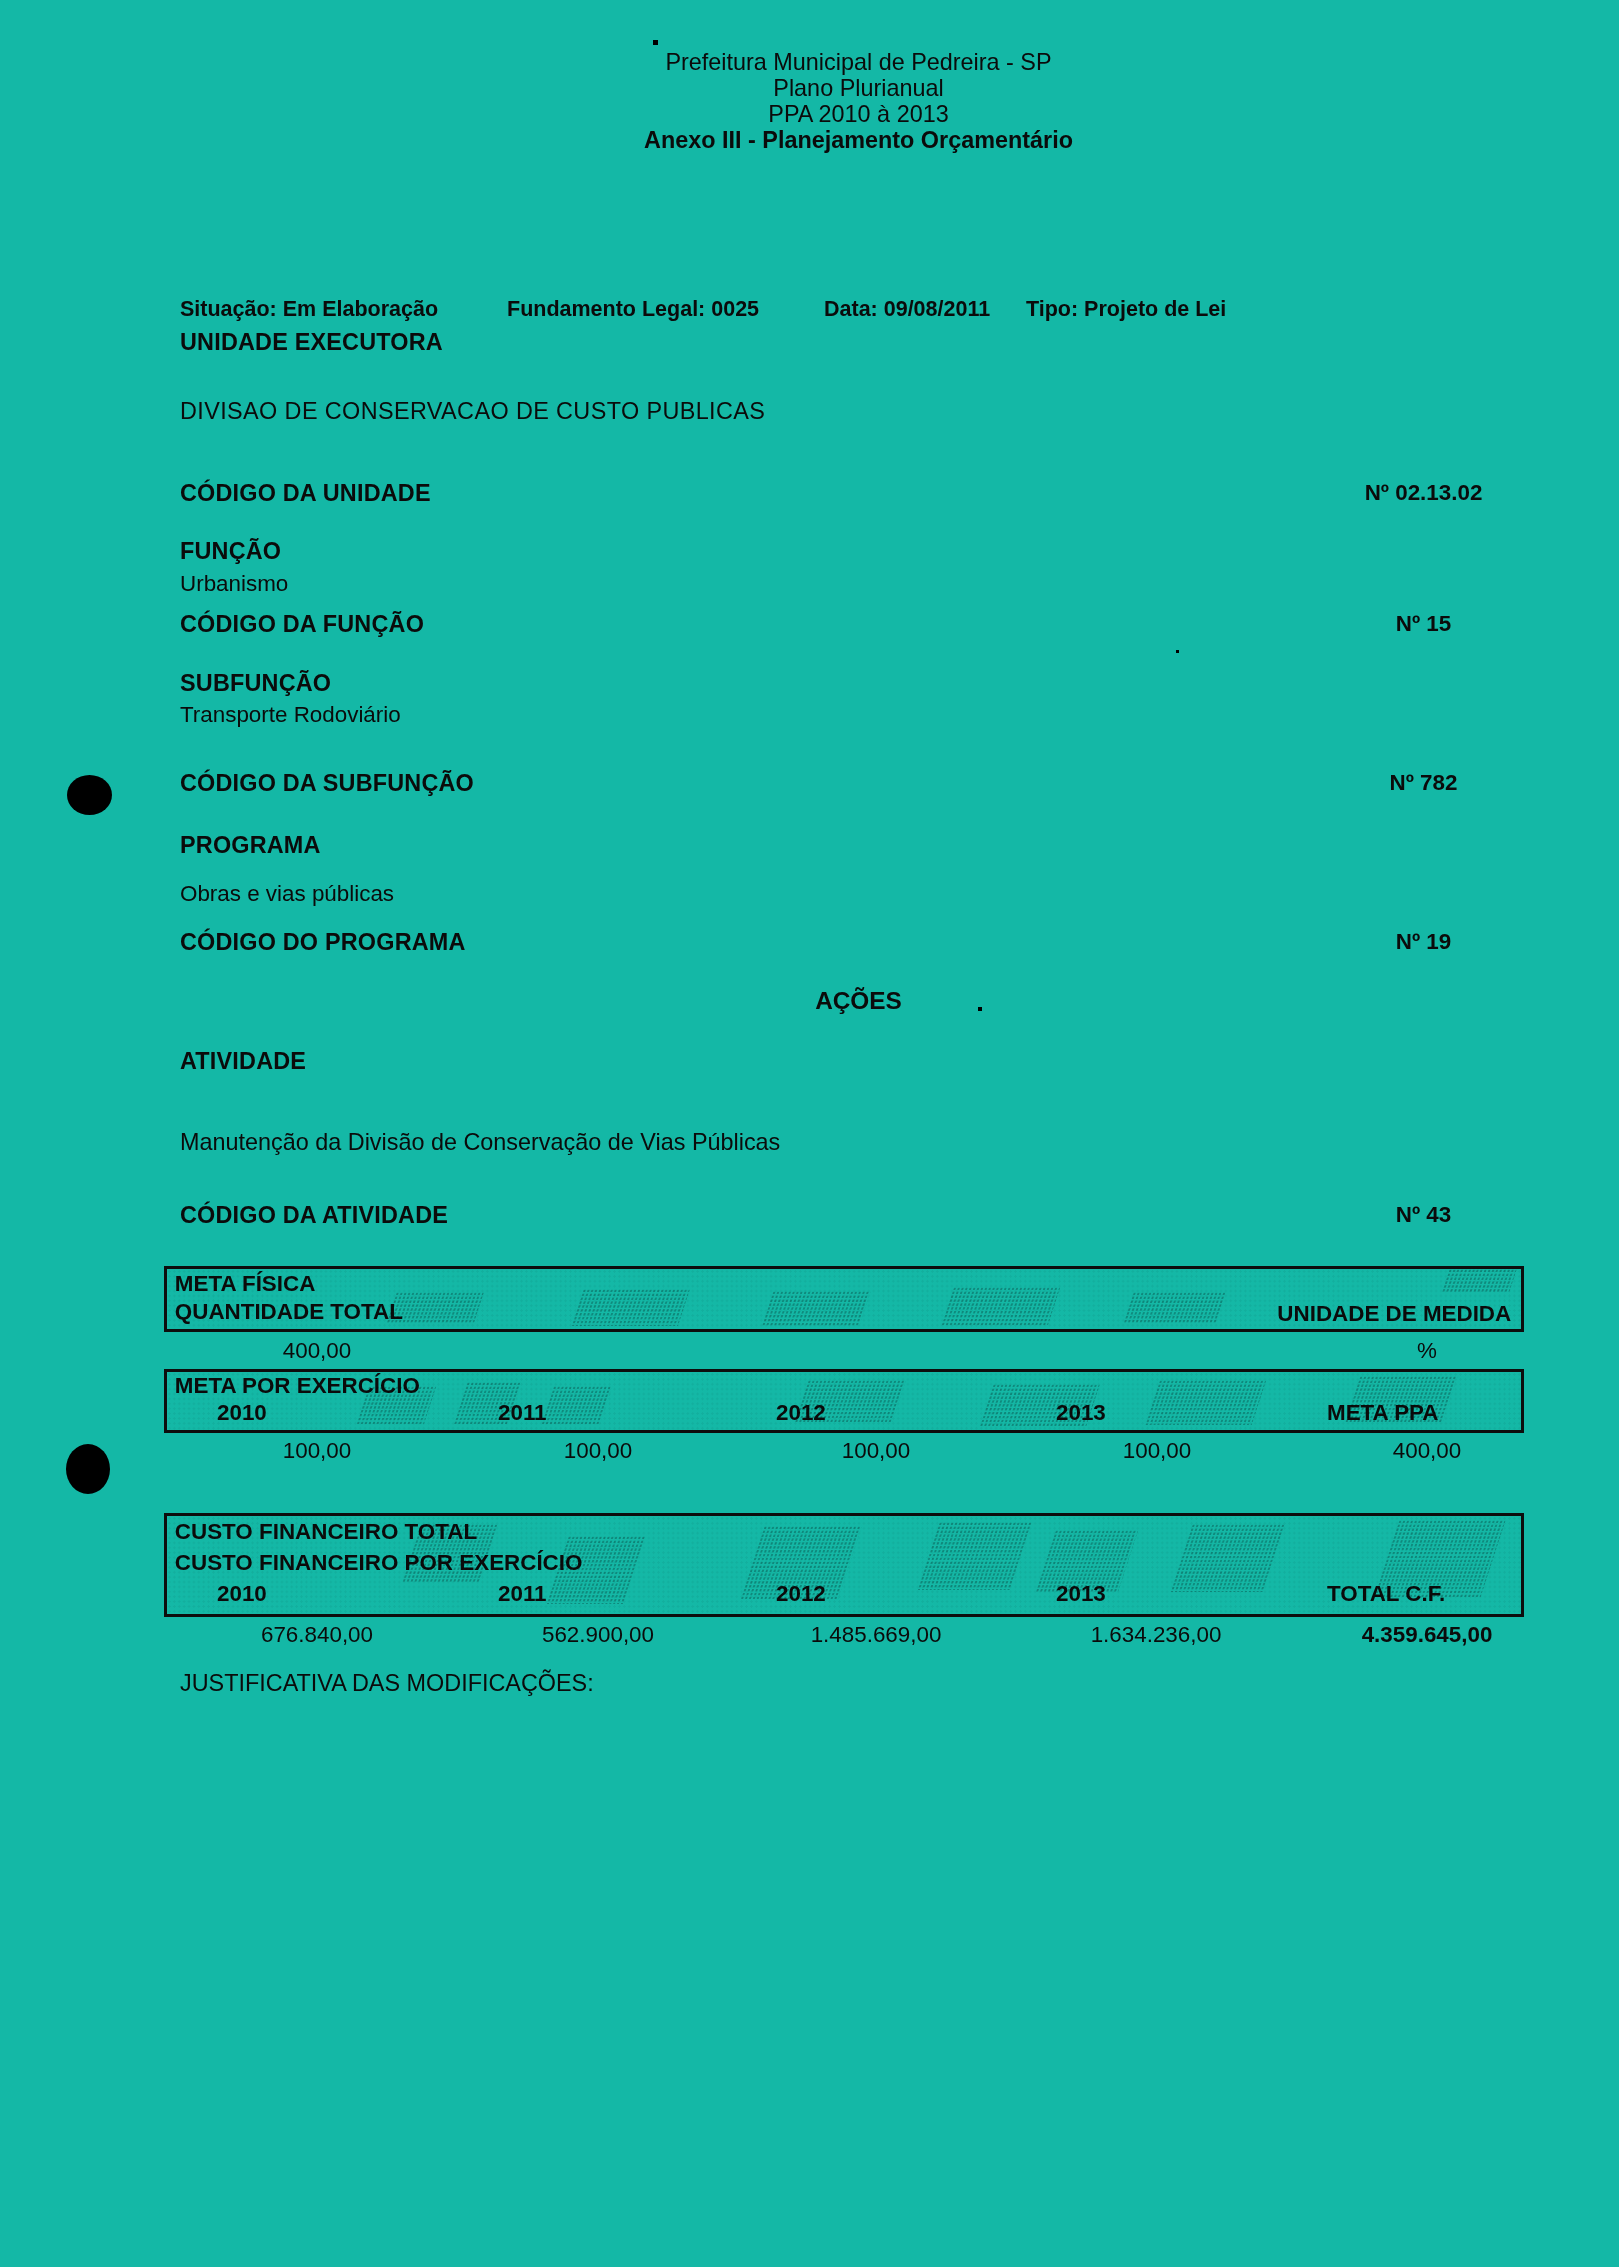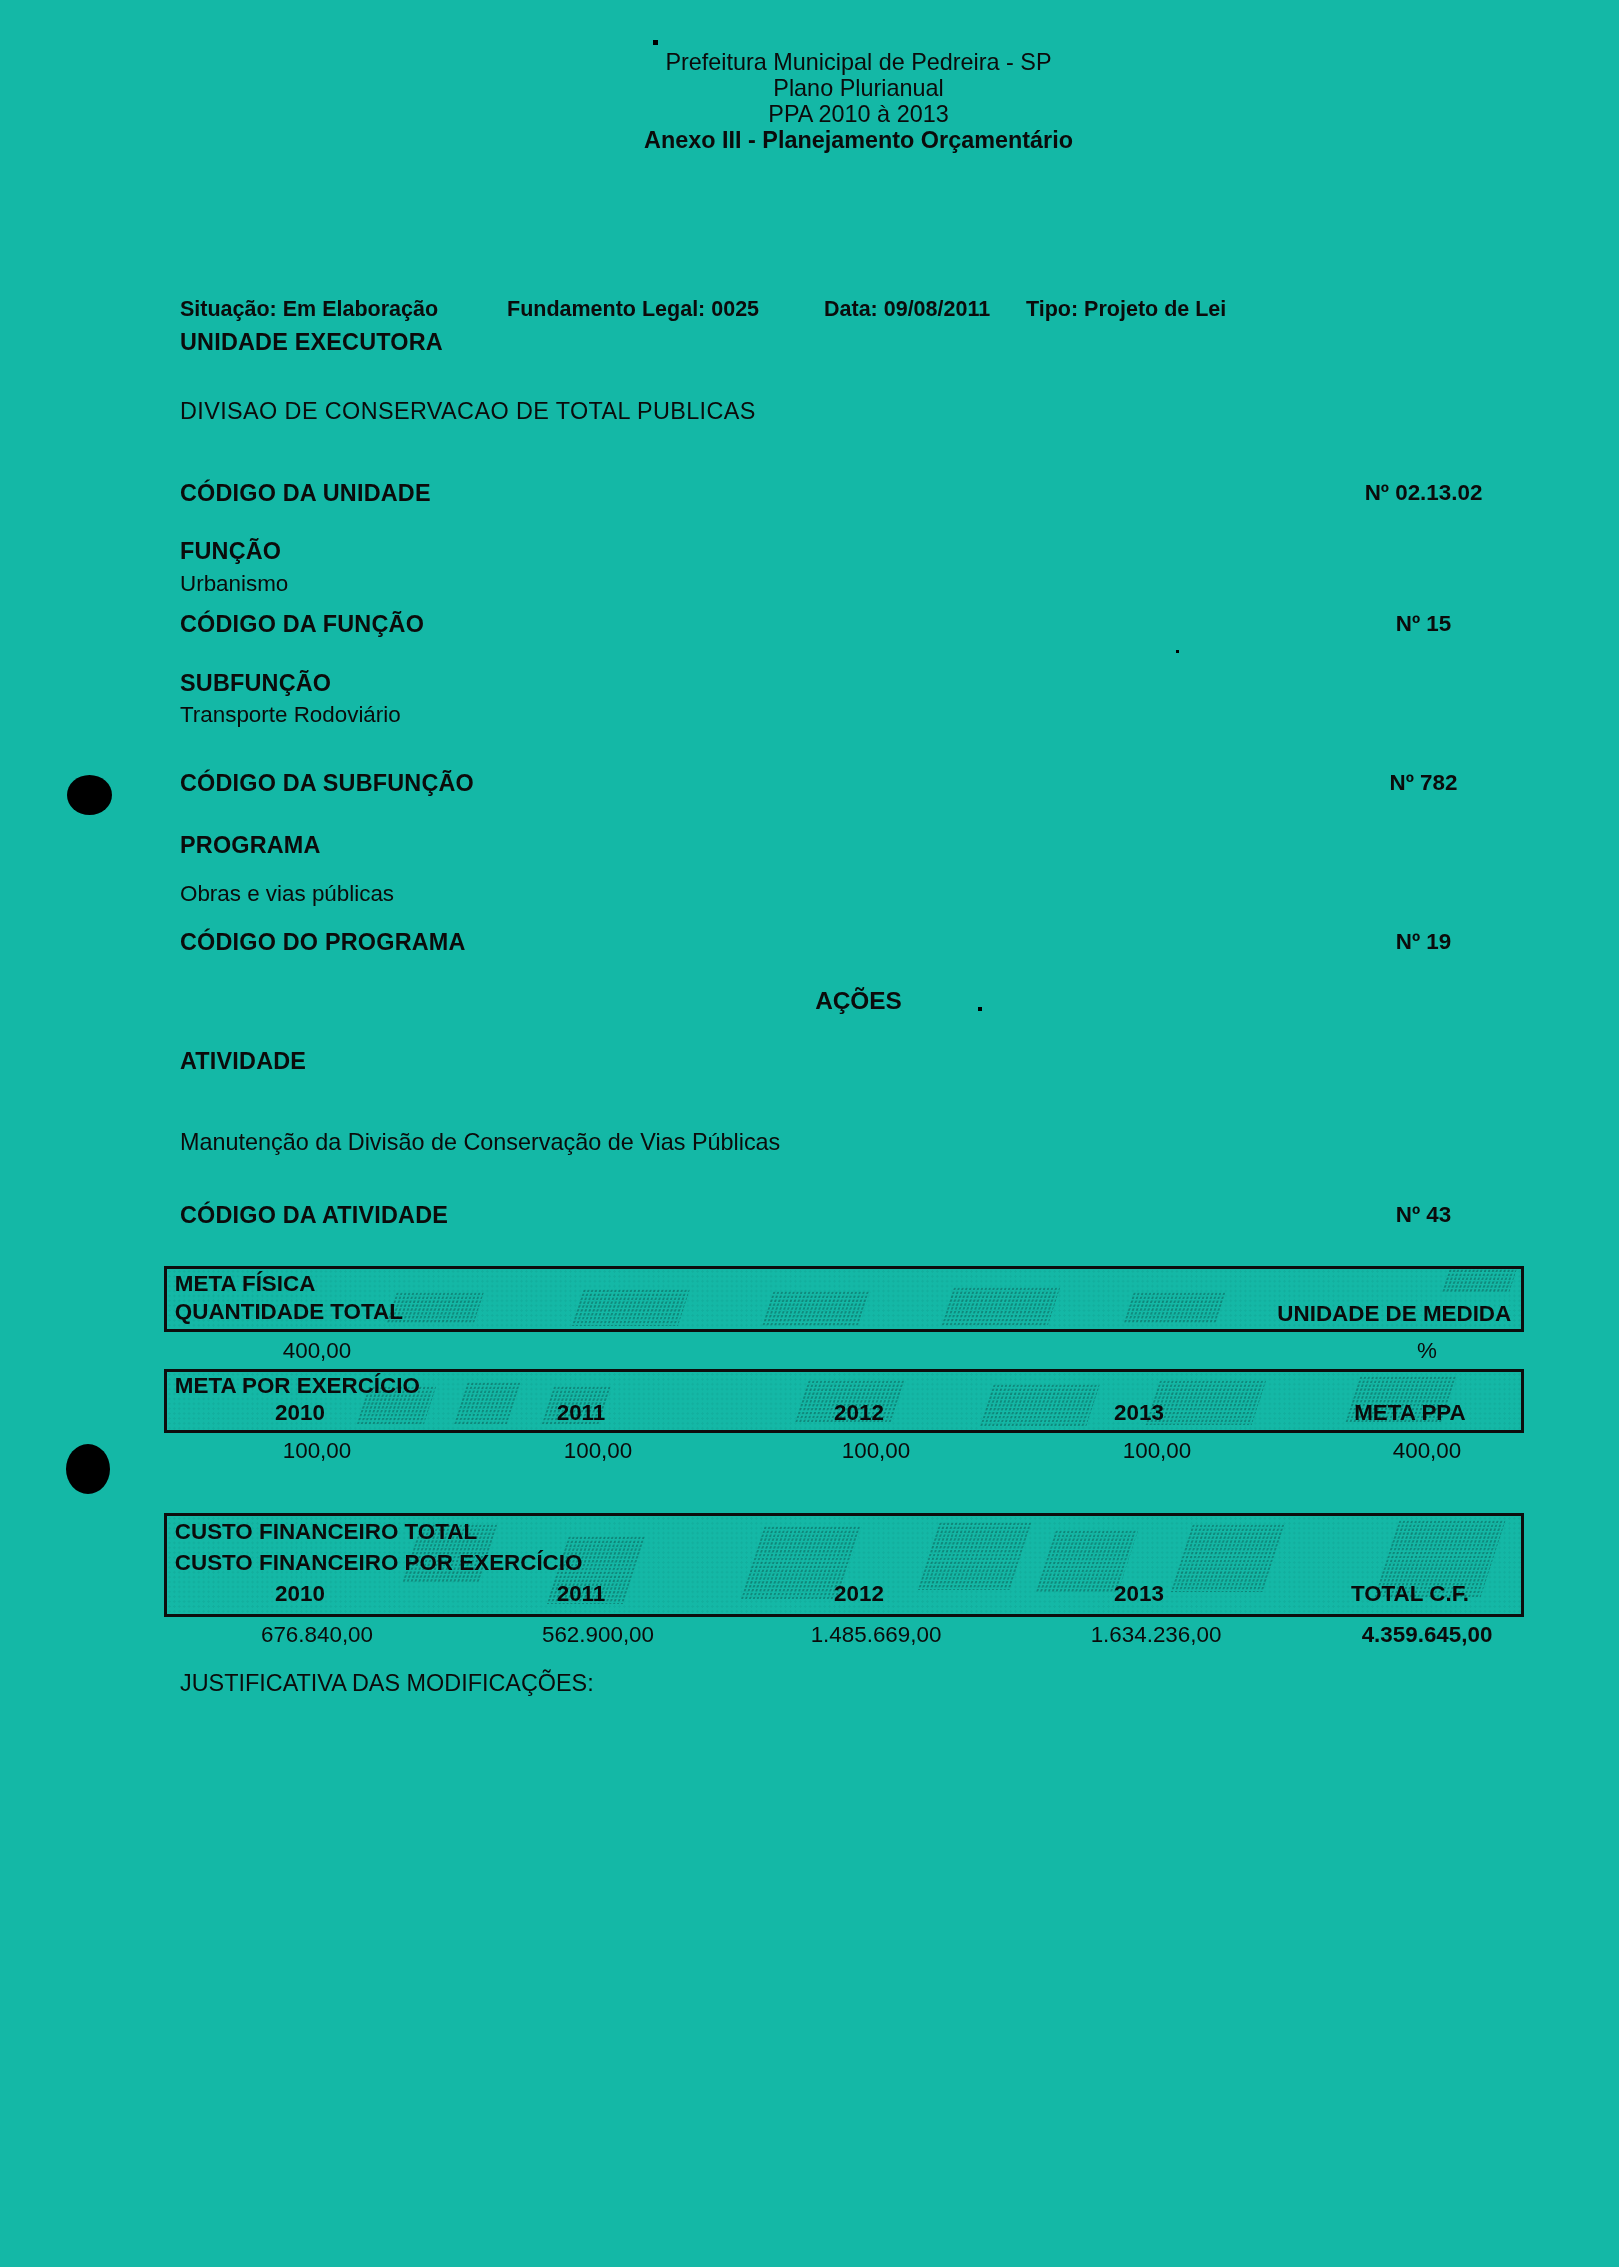--- a/index.html
+++ b/index.html
@@ -23,21 +23,21 @@
   .code       { font-size:22.4px; font-weight:700; width:195px; text-align:center; }
   .sec-title  { font-size:24.4px; font-weight:700; }
   .box {
     position:absolute; left:164px; width:1360px;
     border:3.9px solid #0d0d0d; box-sizing:border-box;
     background:
       radial-gradient(rgba(0,0,0,.05) 1px, transparent 1.3px);
     background-size:4.9px 4.9px;
   }
   .box-title { position:absolute; font-size:22.4px; font-weight:700; white-space:nowrap; }
-  .ycell { position:absolute; width:166px; text-align:center; font-size:22.4px; font-weight:700; white-space:nowrap; }
+  .ycell { position:absolute; width:166px; font-size:22.4px; font-weight:700; white-space:nowrap; }
   .cell  { position:absolute; width:166px; text-align:center; font-size:22.4px; white-space:nowrap; }
   .wcell { position:absolute; width:224px; text-align:center; font-size:22.4px; white-space:nowrap; }
   .bold  { font-weight:700; }
   .smudge {
     position:absolute;
     background-image:radial-gradient(rgba(0,0,0,.45) 1px, transparent 1.4px);
     background-size:3.9px 3.9px;
     opacity:.55;
     transform:skewX(-18deg);
   }
@@ -61,21 +61,21 @@
     <div class="hdr-line">PPA 2010 à 2013</div>
     <div class="hdr-bold">Anexo III - Planejamento Orçamentário</div>
   </div>
 
   <div class="abs status" style="left:180px;  top:297px;">Situação: Em Elaboração</div>
   <div class="abs status" style="left:507px;  top:297px;">Fundamento Legal: 0025</div>
   <div class="abs status" style="left:824px;  top:297px;">Data: 09/08/2011</div>
   <div class="abs status" style="left:1026px; top:297px;">Tipo: Projeto de Lei</div>
 
   <div class="abs lbl" style="left:180px; top:329px;">UNIDADE EXECUTORA</div>
-  <div class="abs bigval" style="left:180px; top:398px;">DIVISAO DE CONSERVACAO DE TOTAL PUBLICAS</div>
+  <div class="abs bigval" style="left:180px; top:398px;">DIVISAO DE CONSERVACAO DE CUSTO PUBLICAS</div>
 
   <div class="abs lbl" style="left:180px;  top:480px;">CÓDIGO DA UNIDADE</div>
   <div class="abs code" style="left:1326px; top:480px;">Nº 02.13.02</div>
 
   <div class="abs lbl" style="left:180px; top:538px;">FUNÇÃO</div>
   <div class="abs val" style="left:180px; top:571px;">Urbanismo</div>
 
   <div class="abs lbl" style="left:180px;  top:611px;">CÓDIGO DA FUNÇÃO</div>
   <div class="abs code" style="left:1326px; top:611px;">Nº 15</div>
 

